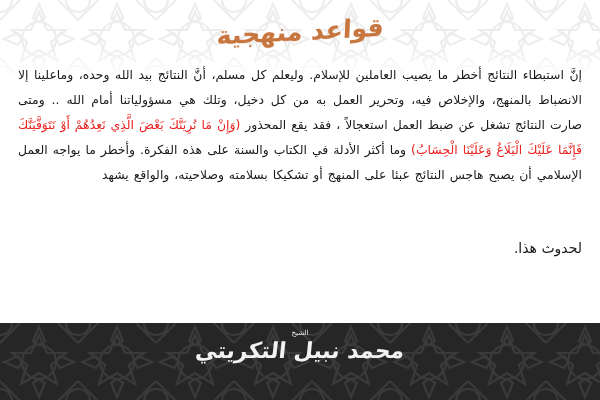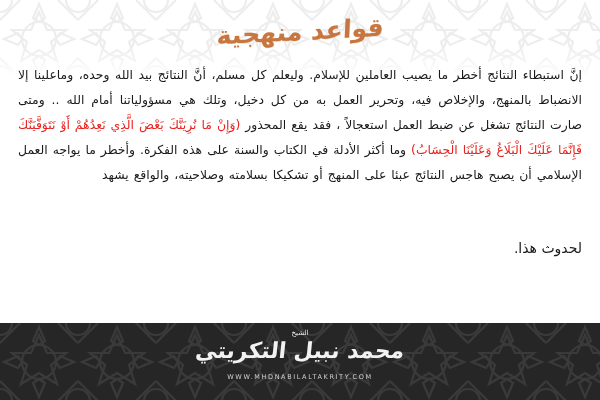--- a/index.html
+++ b/index.html
@@ -219,16 +219,15 @@
         </defs>
         <rect x="0" y="0" width="600" height="77" fill="url(#starpat-dark)"></rect>
       </svg>
     </div>
 
     <div class="sig-wrap">
       <span class="sig-small">الشيخ</span>
       <span class="sig-main">محمد نبيل التكريتي</span>
     </div>
 
-    <div class="sig-url">WWW.MHDNABILALTAKRITY.COM</div>
   </div>
 
 </div>
 
 </body></html>

